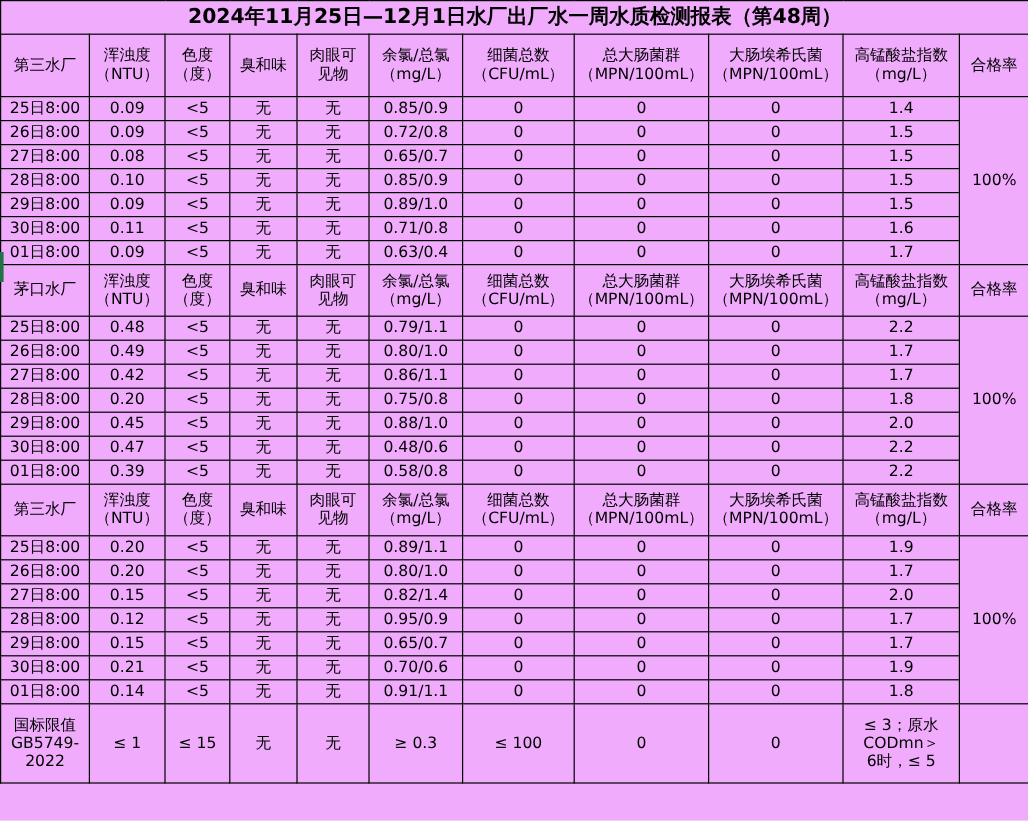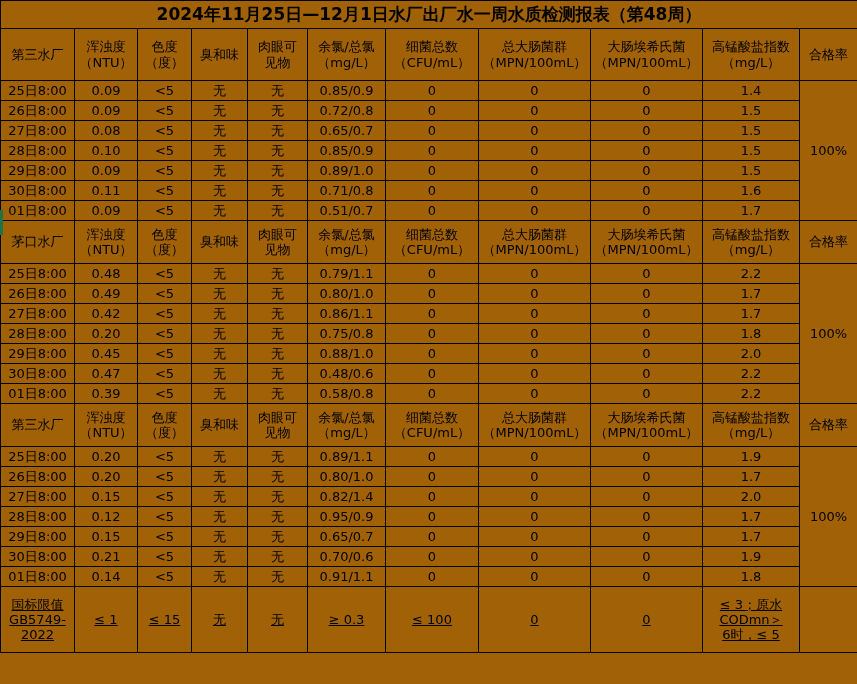--- a/index.html
+++ b/index.html
@@ -7,21 +7,21 @@
     margin: 0; padding: 0;
     width: 857px; height: 684px;
     background: #ffffff;
     overflow: hidden;
     font-family: "DejaVu Sans", sans-serif;
     color: #000;
   }
   .sheet {
     position: relative;
     width: 857px; height: 684px;
-    background: #a16207;
+    background: #f0abfc;
   }
   table.report {
     border-collapse: collapse;
     table-layout: fixed;
     width: 857px;
   }
   table.report td {
     border: 1px solid #000;
     text-align: center;
     vertical-align: middle;
@@ -33,21 +33,21 @@
   }
   tr.title-row td {
     height: 28px;
     font-weight: bold;
     font-size: 17px;
     white-space: nowrap;
   }
   tr.head-row td { height: 43px; }
   tr.head-row.first td { height: 52px; }
   tr.data-row td { height: 20px; }
-  tr.limits-row td { height: 66px; text-decoration: underline; }
+  tr.limits-row td { height: 66px; }
   td.pass { font-size: 13px; }
   .selection-accent {
     position: absolute;
     left: 0; top: 210px;
     width: 3px; height: 25px;
     z-index: 5;
   }
 </style>
 </head>
 <body>
@@ -165,21 +165,21 @@
           <td>0</td>
           <td>0</td>
           <td>1.6</td>
         </tr>
         <tr class="data-row">
           <td>01日8:00</td>
           <td>0.09</td>
           <td>&lt;5</td>
           <td>无</td>
           <td>无</td>
-          <td>0.51/0.7</td>
+          <td>0.63/0.4</td>
           <td>0</td>
           <td>0</td>
           <td>0</td>
           <td>1.7</td>
         </tr>
         <tr class="head-row">
           <td>茅口水厂</td>
           <td>浑浊度
 （NTU）</td>
           <td>色度

